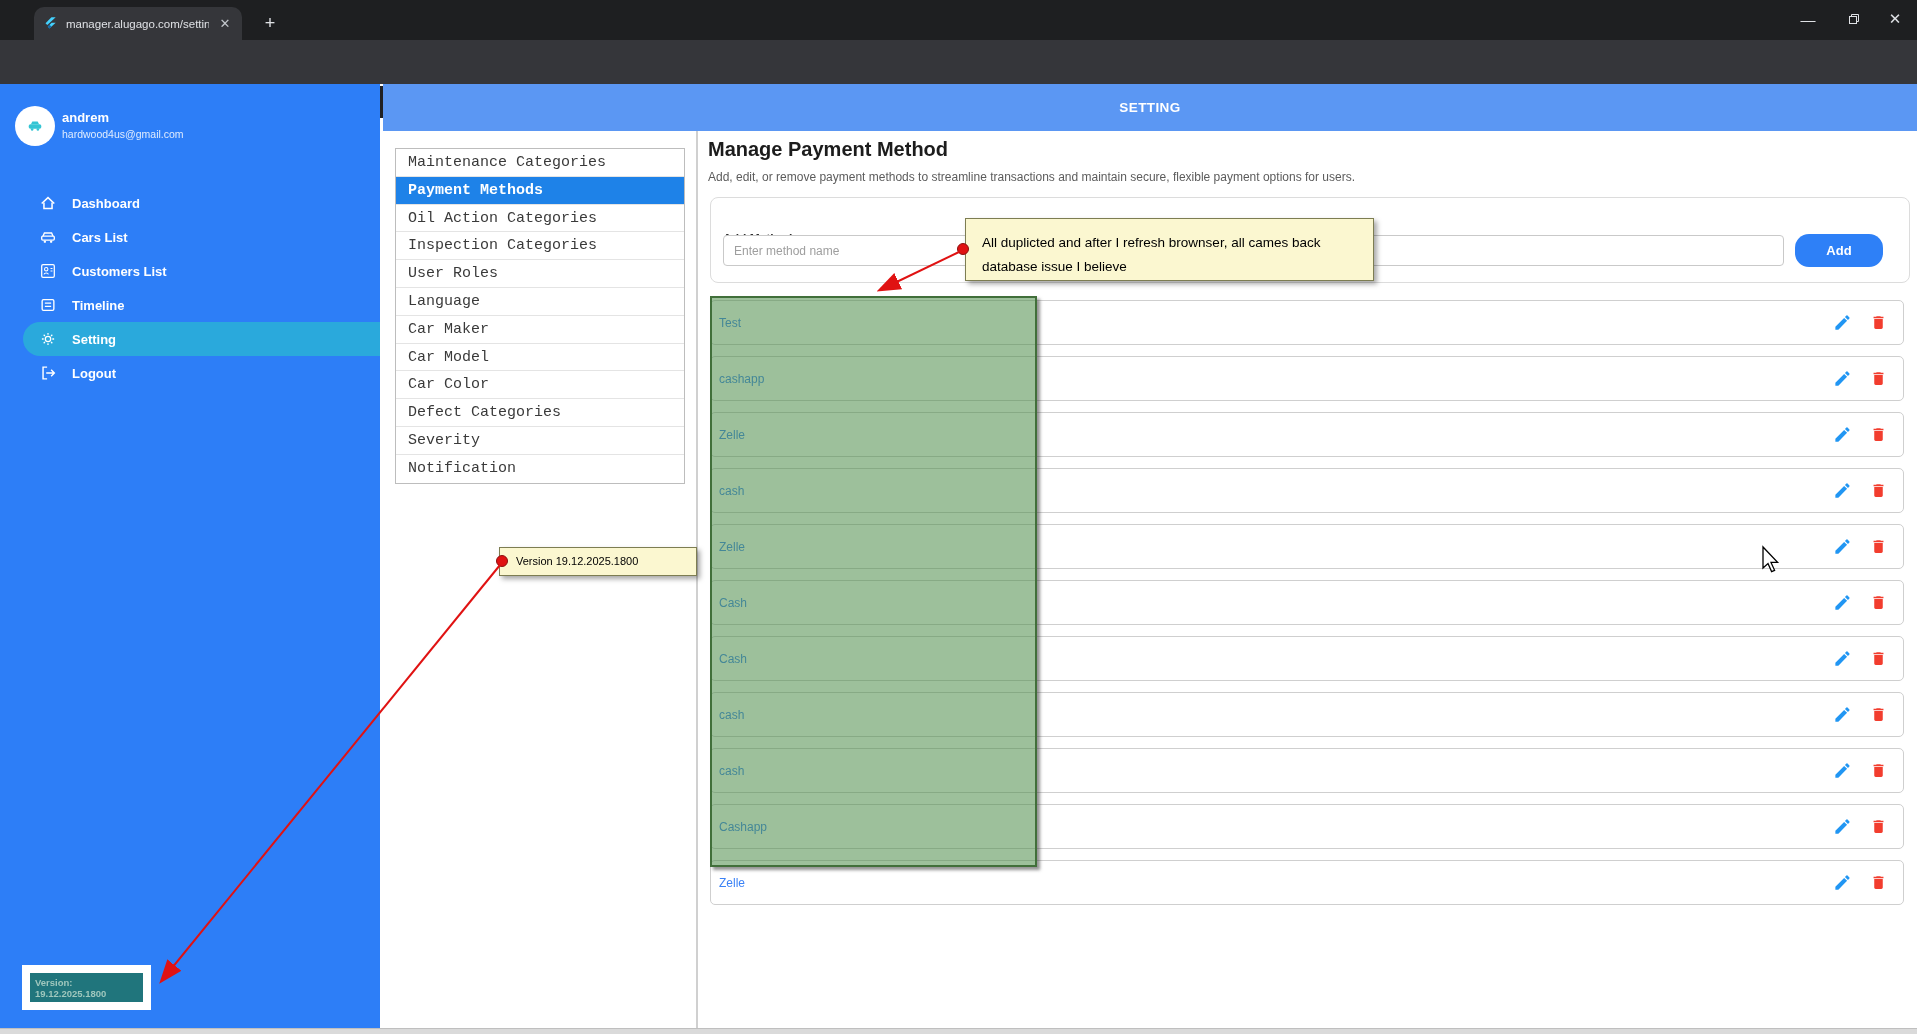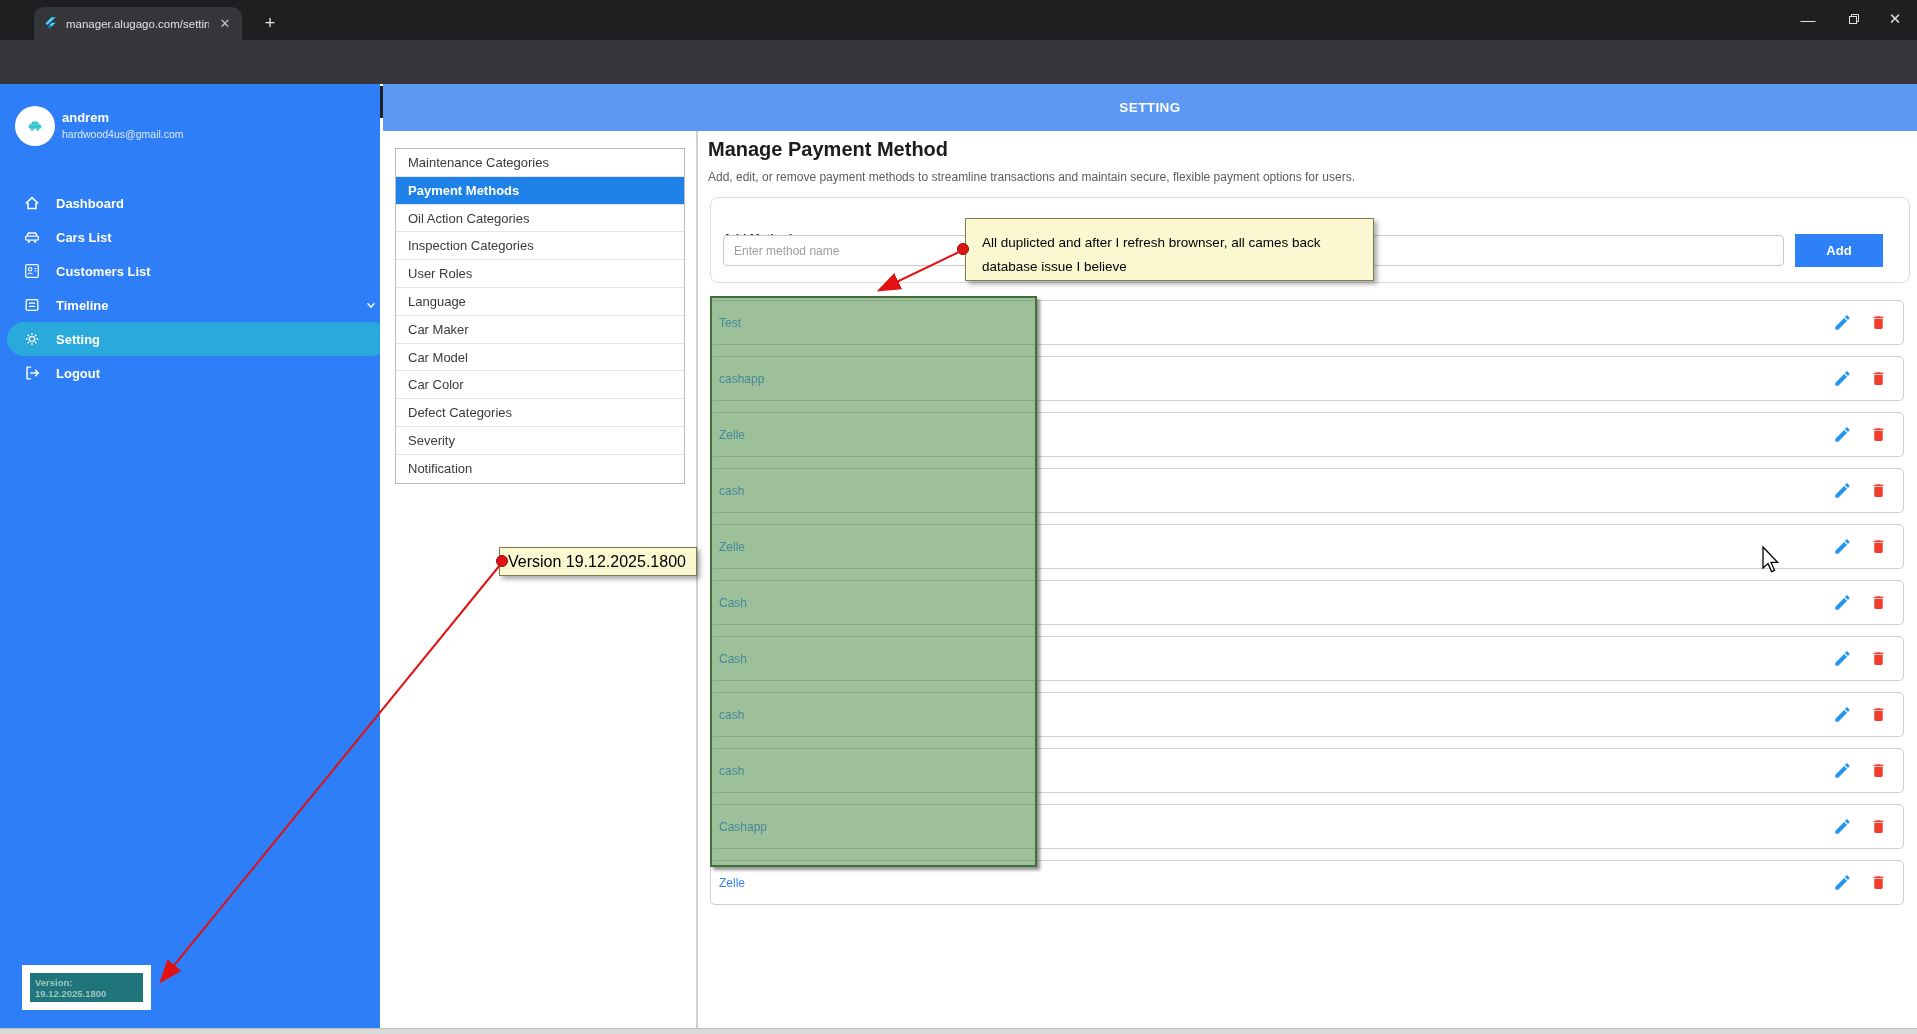--- a/index.html
+++ b/index.html
@@ -32,21 +32,21 @@
   #incog-chip { left:1774px; top:47px; width:104px; height:30px; background:#3e4144;
                 border-radius:15px; display:flex; align-items:center; justify-content:center; gap:7px; }
   #incog-chip span { color:#e8eaed; font-size:12.5px; }
 
   
   #sidebar { left:0; top:84px; width:380px; height:944px; background:var(--sidebar-blue); }
   #avatar { left:15px; top:22px; width:40px; height:40px; border-radius:50%; background:#fff;
             display:flex; align-items:center; justify-content:center; }
   #user-name { left:62px; top:26px; color:#fff; font-size:13px; font-weight:bold; }
   #user-email { left:62px; top:44px; color:rgba(255,255,255,.85); font-size:10.5px; }
-  #nav { left:0; top:102px; width:396px; }
+  #nav { left:16px; top:102px; width:396px; }
   .nav-item { position:relative; height:34px; display:flex; align-items:center; padding-left:22px;
               color:#fff; }
   .nav-item .nav-icon { width:20px; height:20px; display:flex; align-items:center; justify-content:center; }
   .nav-item .nav-label { margin-left:14px; font-size:13px; font-weight:600; }
   .nav-item.active { background:var(--active-teal); margin:0 8px 0 7px; padding-left:15px;
                      border-radius:17px; }
   .nav-chevron { position:absolute; right:18px; top:10px; display:none; }
   .nav-item.has-chevron .nav-chevron { display:block; }
   #version-badge { left:10px; top:881px; width:129px; height:45px; background:var(--badge-teal);
                    border:8px solid #ffffff; display:flex; align-items:center;
@@ -54,54 +54,54 @@
 
   
   #header-bar { left:383px; top:84px; width:1534px; height:47px; background:var(--header-blue);
                 display:flex; align-items:center; justify-content:center; }
   #header-bar span { color:#fff; font-size:13.5px; font-weight:bold; letter-spacing:.4px; }
 
   
   #left-panel { left:380px; top:131px; width:316px; height:897px; background:#fff; }
   #vdivider { left:696px; top:131px; width:2px; height:897px; background:#d0d0d0; }
   #categories { left:395px; top:148px; width:290px; background:#fff; border:1px solid #bdbdbd; }
-  .cat-item { height:27.8px; line-height:27.8px; padding-left:12px; font-size:13px; color:#3a3a3a;
-              border-bottom:1px solid #e4e4e4; }
+  .cat-item { height:27.8px; line-height:27.8px; padding-left:12px; font-size:15px; color:#3a3a3a;
+              border-bottom:1px solid #e4e4e4;font-family:Liberation Mono, monospace; }
   .cat-item:last-child { border-bottom:none; }
   .cat-item.active { background:var(--selected-blue); color:#fff; font-weight:bold; }
 
   
   #page-title { left:708px; top:138px; font-size:20px; font-weight:bold; color:#1c1c1c; }
   #page-sub { left:708px; top:170px; font-size:12px; color:#5c5c5c; }
   #add-card { left:710px; top:197px; width:1200px; height:86px; border:1px solid #dcdcdc;
               border-radius:8px; background:#fff; }
   #add-label { left:12px; top:10px; font-size:12px; font-weight:bold; color:#2f2f2f;margin-top:24px; }
   #add-input { left:12px; top:37px; width:1061px; height:31px; border:1px solid #c9c9c9;
                border-radius:4px; font-size:12px; padding-left:10px; color:#333; outline:none; }
   #add-input::placeholder { color:#9e9e9e; }
   #add-btn { left:1084px; top:36px; width:88px; height:33px; background:var(--add-blue);
-             border:none; border-radius:0; color:#fff; font-size:13px; font-weight:bold; }
+             border:none; border-radius:14px; color:#fff; font-size:13px; font-weight:bold; }
   #rows { left:710px; top:300px; width:1194px; }
   .m-row { position:relative; height:45px; margin-bottom:11px; border:1px solid #cfcfcf;
            border-radius:5px; background:#fff; display:flex; align-items:center; }
   .m-label { margin-left:8px; font-size:12px; color:#3b82f6; }
   .m-actions { position:absolute; right:14px; display:flex; align-items:center; gap:14px; }
   .icon-btn { background:none; border:none; width:22px; height:22px; display:flex;
               align-items:center; justify-content:center; padding:0; }
 
   
   #green-overlay { left:710px; top:296px; width:327px; height:571px;
                    background:var(--overlay-green); border:2px solid #416f3a;
                    box-shadow:3px 3px 3px rgba(40,40,40,.5); }
   .sticky { background:var(--note-yellow); border:1px solid #7d7d52;
             box-shadow:3px 3px 5px rgba(0,0,0,.35); color:#000; }
   #note1 { left:965px; top:218px; width:409px; height:63px; padding:16px 16px; font-size:13.5px; }
   #note1 .n-line { margin-bottom:9px; }
-  #note2 { left:499px; top:547px; width:198px; height:29px; line-height:27px; padding-left:8px;
-           font-size:16px; }
+  #note2 { left:499px; top:547px; width:198px; height:29px; line-height:27px; padding-left:16px;
+           font-size:11px; }
   .red-dot { width:12px; height:12px; border-radius:50%; background:var(--annot-red);
              border:1px solid #8c0f0f; }
   #dot1 { left:957px; top:243px; } #dot2 { left:496px; top:555px; }
   #annot-svg { left:0; top:0; width:1917px; height:1034px; pointer-events:none; }
 
   #bottom-strip { left:0; top:1028px; width:1917px; height:6px; background:#dadada;
                   border-top:1px solid #bfbfbf; }
 </style>
 </head>
 <body>

